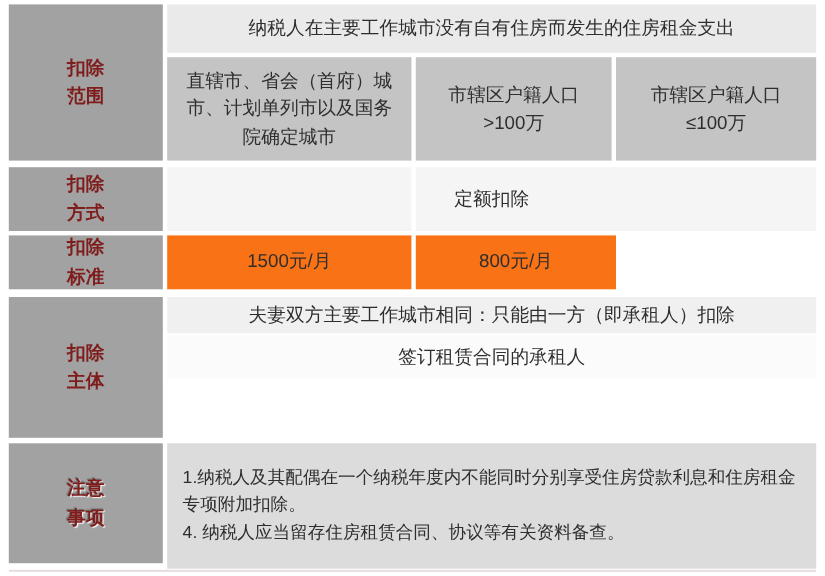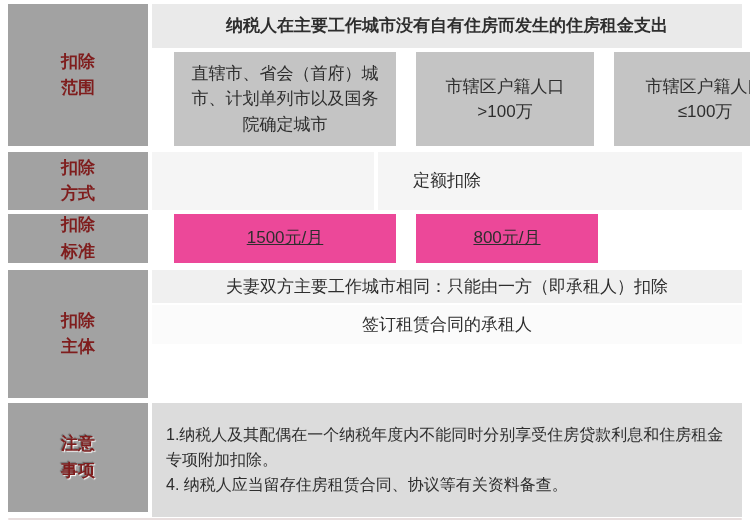--- a/index.html
+++ b/index.html
@@ -33,38 +33,38 @@
     box-sizing:border-box;
     display:flex; align-items:center; justify-content:center;
     text-align:center;
     font-size:17px; line-height:1.45;
   }
   
   .band-scope { height:142px; }
   .cell-title {
     height:44px; margin-bottom:4px;
     background:#eaeaea;
-    font-weight:bold;
+    font-weight:normal;
   }
-  .cols { display:flex; gap:20px; flex:1;margin-left:22px; }
+  .cols { display:flex; gap:4px; flex:1; }
   .cell-city { background:#c4c4c4; padding:0 10px; line-height:1.5; }
   .col-1 { flex:0 0 222px; width:222px; }
   .col-2 { flex:0 0 178px; width:178px; }
   .col-3 { flex:0 0 182px; width:182px; }
   .pre { white-space:pre-line; }
   
   .band-method { height:58px; margin-top:6px; }
   .cell-method { position:relative; flex:1; background:#f5f5f5;font-family:Liberation Serif, serif; }
   .method-divider {
     position:absolute; left:222px; top:0; width:4px; height:100%;
     background:#ffffff;
   }
   
   .band-standard { height:49px; margin-top:4px; }
-  .cell-amount { background:#ec4899;text-decoration:underline; }
+  .cell-amount { background:#f97316; }
   
   .band-subject { height:128px; margin-top:7px; }
   .subject-row { box-sizing:border-box; display:flex; align-items:center; justify-content:center; text-align:center; font-size:17px; line-height:1.5; padding:0 8px; }
   .subject-a { height:39px; background:#fbfbfb; margin-bottom:2px; }
   .subject-b { height:33px; background:#f0f0f0; margin-bottom:2px; }
   .subject-c { height:52px; background:#fbfbfb; }
   
   .band-notes { height:109px; margin-top:5px; }
   .cell-notes {
     flex:1; background:#dcdcdc;

